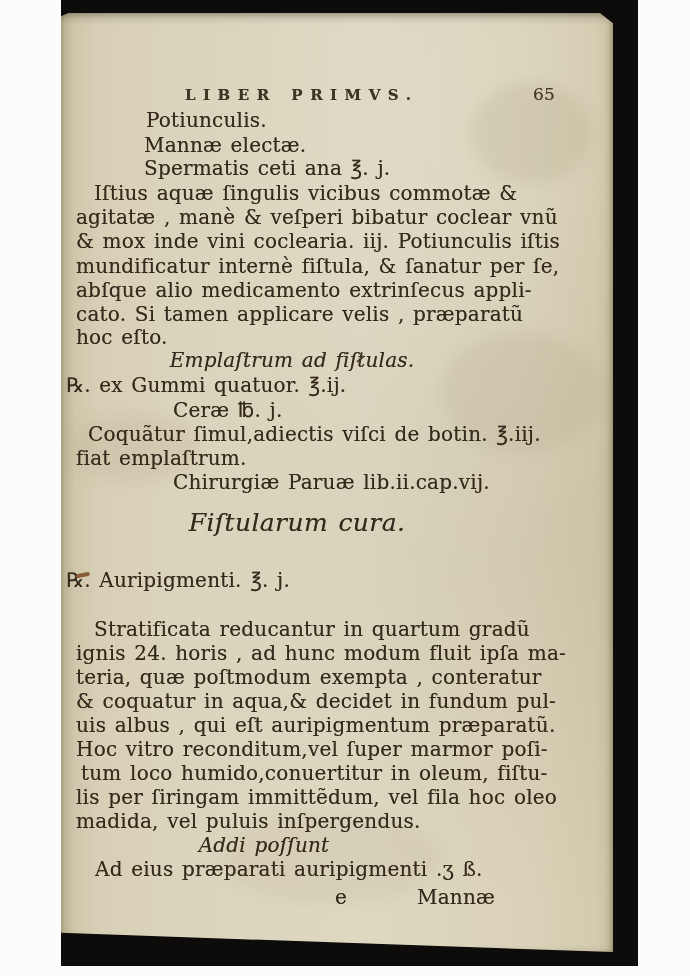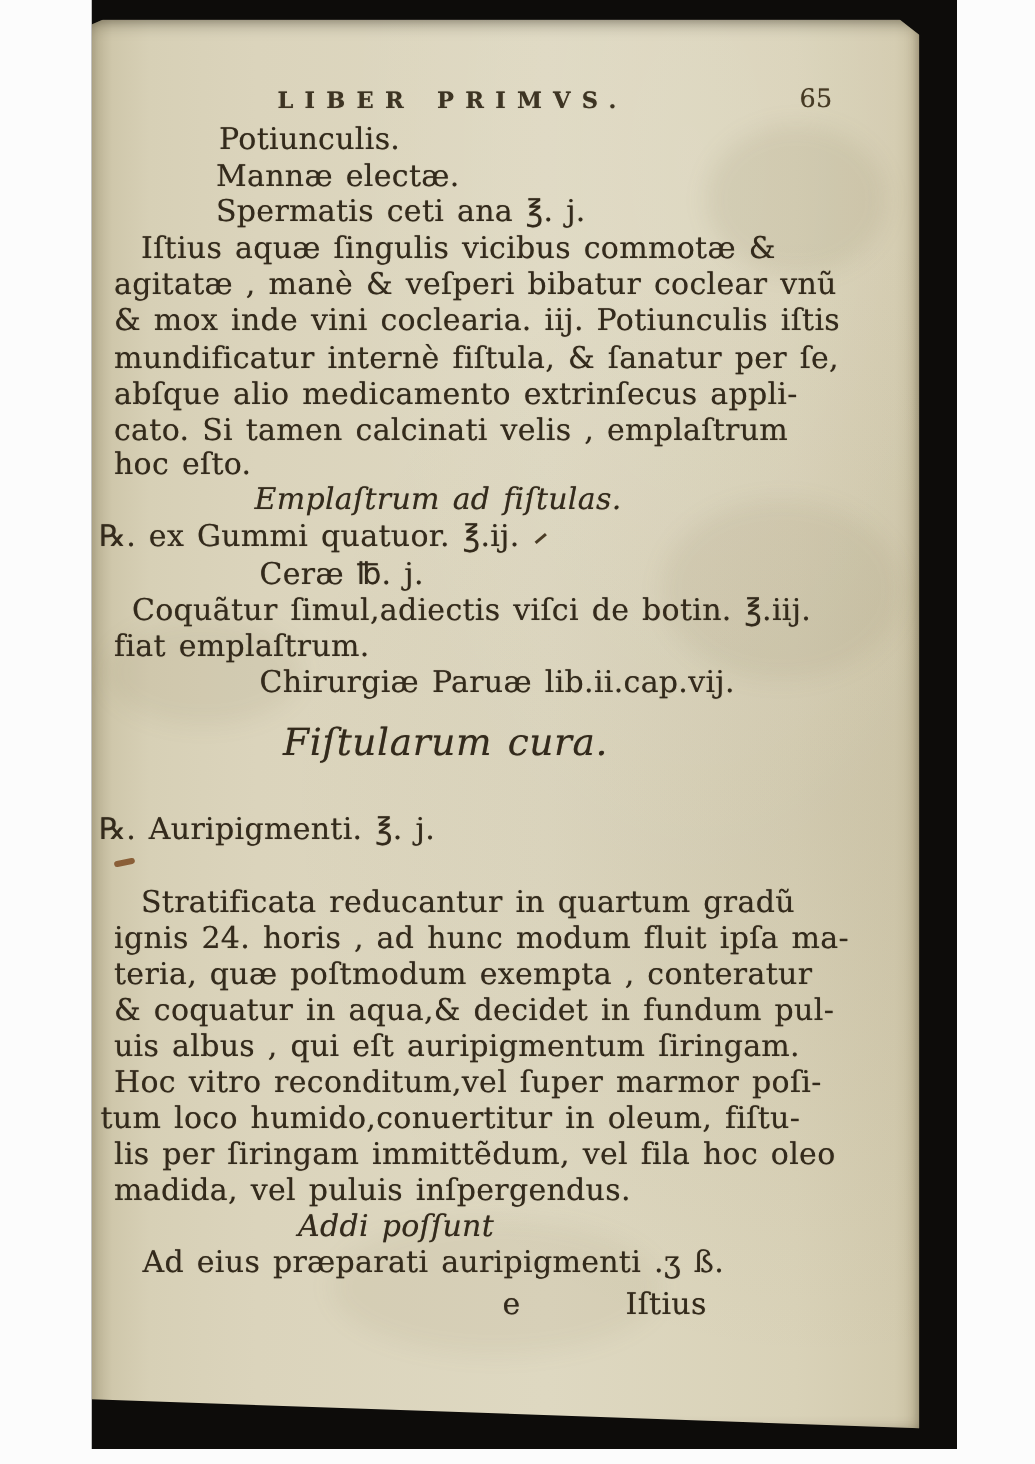--- a/index.html
+++ b/index.html
@@ -17,20 +17,21 @@
       linear-gradient(90deg,#b7ae90 0,#cfc7ab 2.5%,#d7d0b6 7%,#dbd4bc 20%,#ded8c1 55%,#d9d2b8 85%,#d3cbaf 97%,#c7be9f 100%);
     box-shadow: inset 0 7px 12px -7px rgba(30,25,12,.6), inset -5px 0 9px -5px rgba(60,50,28,.35), inset 0 -6px 10px -7px rgba(60,50,28,.45);
     clip-path: polygon(0% 0.35%, 1.4% 0%, 97.6% 0%, 100% 1.1%, 100% 99.8%, 0% 97.75%);
   }
 
   .t{
     position:absolute;white-space:nowrap;
     font:20px/24px "DejaVu Serif","DejaVu Sans",serif;
     color:#332a1c;letter-spacing:.2px;word-spacing:2px;
     text-shadow:0 0 .5px rgba(45,35,15,.55);
+    margin-top:28px;
   }
   .it{font-style:italic;}
   .ctr{transform:translateX(-50%);}
   .big{font-size:25px;letter-spacing:.4px;}
   .hdr{font-size:15px;font-weight:bold;letter-spacing:7.5px;color:#3d3423;}
   .pn{font-size:17px;color:#463a24;}
   .catch{font-size:20px;}
 
   .blob{position:absolute;border-radius:50%;filter:blur(7px);}
   .mark{position:absolute;}
@@ -54,50 +55,50 @@
 
     <div class="t" style="left:85px;top:67px;">Potiunculis.</div>
     <div class="t" style="left:83px;top:92px;">Mannæ electæ.</div>
     <div class="t" style="left:83px;top:115px;">Spermatis ceti ana ℥. j.</div>
 
     <div class="t" style="left:33px;top:140px;">Iſtius aquæ ſingulis vicibus commotæ &amp;</div>
     <div class="t" style="left:15px;top:164px;">agitatæ , manè &amp; veſperi bibatur coclear vnũ</div>
     <div class="t" style="left:15px;top:188px;">&amp; mox inde vini coclearia. iij. Potiunculis iſtis</div>
     <div class="t" style="left:15px;top:213px;">mundificatur internè fiſtula, &amp; ſanatur per ſe,</div>
     <div class="t" style="left:15px;top:237px;">abſque alio medicamento extrinſecus appli-</div>
-    <div class="t" style="left:15px;top:261px;">cato. Si tamen calcinati velis , emplaſtrum</div>
+    <div class="t" style="left:15px;top:261px;">cato. Si tamen applicare velis , præparatũ</div>
     <div class="t" style="left:15px;top:284px;">hoc eſto.</div>
 
     <div class="t it ctr" style="left:231px;top:307px;">Emplaſtrum ad fiſtulas.</div>
 
     <div class="t" style="left:5px;top:332px;text-align:right;">℞. ex Gummi quatuor. ℥.ij.</div>
     <div class="t" style="left:112px;top:357px;">Ceræ ℔. j.</div>
     <div class="t" style="left:27px;top:381px;">Coquãtur ſimul,adiectis viſci de botin. ℥.iij.</div>
     <div class="t" style="left:15px;top:405px;">fiat emplaſtrum.</div>
     <div class="t" style="left:112px;top:429px;">Chirurgiæ Paruæ lib.ii.cap.vij.</div>
 
     <div class="t it big ctr" style="left:236px;top:470px;">Fiſtularum cura.</div>
 
     <div class="t" style="left:5px;top:527px;">℞. Auripigmenti. ℥. j.</div>
 
     <div class="t" style="left:33px;top:576px;">Stratificata reducantur in quartum gradũ</div>
     <div class="t" style="left:15px;top:600px;">ignis 24. horis , ad hunc modum fluit ipſa ma-</div>
     <div class="t" style="left:15px;top:624px;">teria, quæ poſtmodum exempta , conteratur</div>
     <div class="t" style="left:15px;top:648px;">&amp; coquatur in aqua,&amp; decidet in fundum pul-</div>
-    <div class="t" style="left:15px;top:672px;">uis albus , qui eſt auripigmentum ſiringam.</div>
+    <div class="t" style="left:15px;top:672px;">uis albus , qui eſt auripigmentum præparatũ.</div>
     <div class="t" style="left:15px;top:696px;">Hoc vitro reconditum,vel ſuper marmor poſi-</div>
-    <div class="t" style="left:6px;top:720px;text-align:center;">tum loco humido,conuertitur in oleum, fiſtu-</div>
+    <div class="t" style="left:20px;top:720px;text-align:center;">tum loco humido,conuertitur in oleum, fiſtu-</div>
     <div class="t" style="left:15px;top:744px;">lis per ſiringam immittẽdum, vel fila hoc oleo</div>
     <div class="t" style="left:15px;top:768px;">madida, vel puluis inſpergendus.</div>
 
     <div class="t it ctr" style="left:203px;top:792px;">Addi poſſunt</div>
     <div class="t" style="left:34px;top:816px;">Ad eius præparati auripigmenti .ʒ ß.</div>
 
     <div class="t catch" style="left:274px;top:844px;">e</div>
-    <div class="t catch" style="left:356px;top:844px;">Iſtius</div>
+    <div class="t catch" style="left:356px;top:844px;">Mannæ</div>
 
     <div class="mark" style="left:295px;top:345px;width:9px;height:2px;background:#4a3c26;transform:rotate(-40deg);"></div>
     <div class="mark" style="left:15px;top:560px;width:14px;height:4px;background:#8a5f38;border-radius:2px;transform:rotate(-12deg);"></div>
   </div>
 
   <div style="position:absolute;left:0;top:0;width:61px;height:976px;background:#fcfcfc;"></div>
   <div style="position:absolute;left:638px;top:0;width:52px;height:976px;background:#fcfcfc;"></div>
   <div style="position:absolute;left:0;top:966px;width:690px;height:10px;background:#fcfcfc;"></div>
 
 </div>

